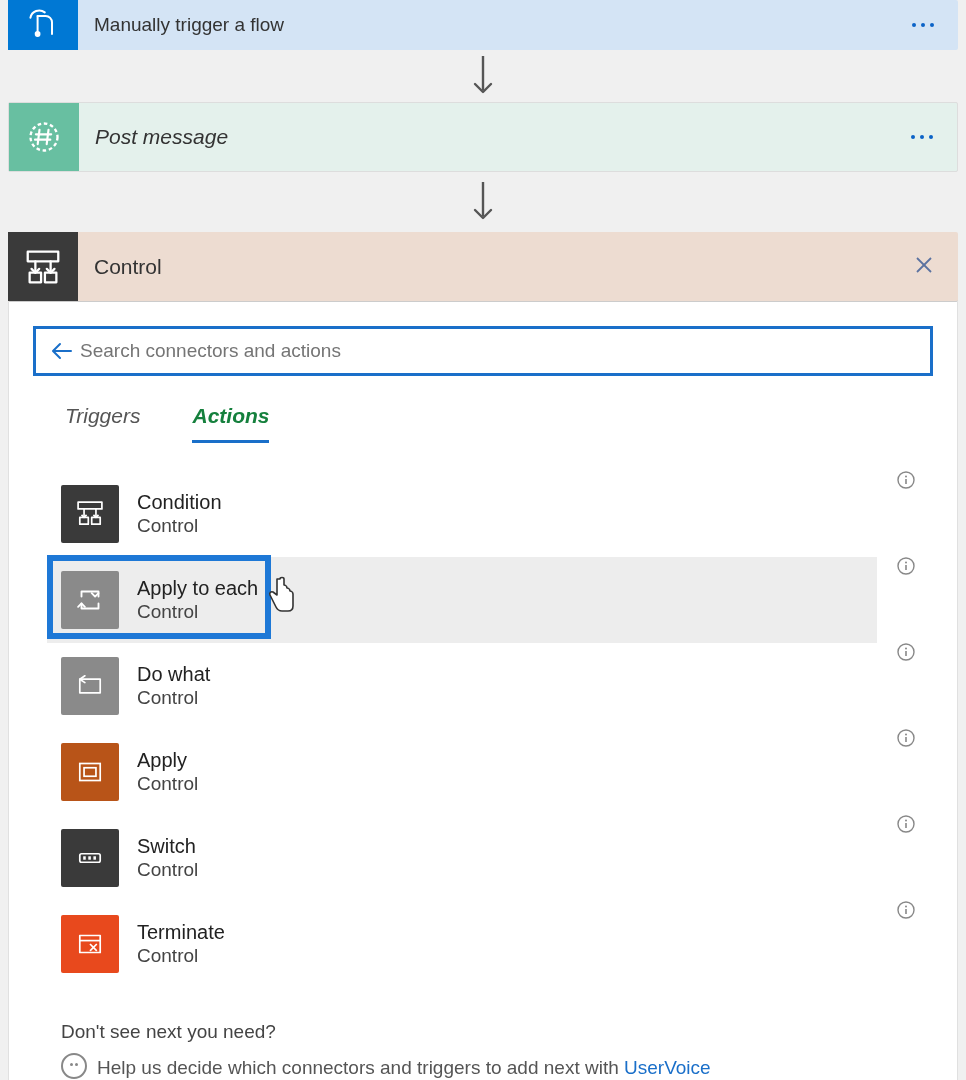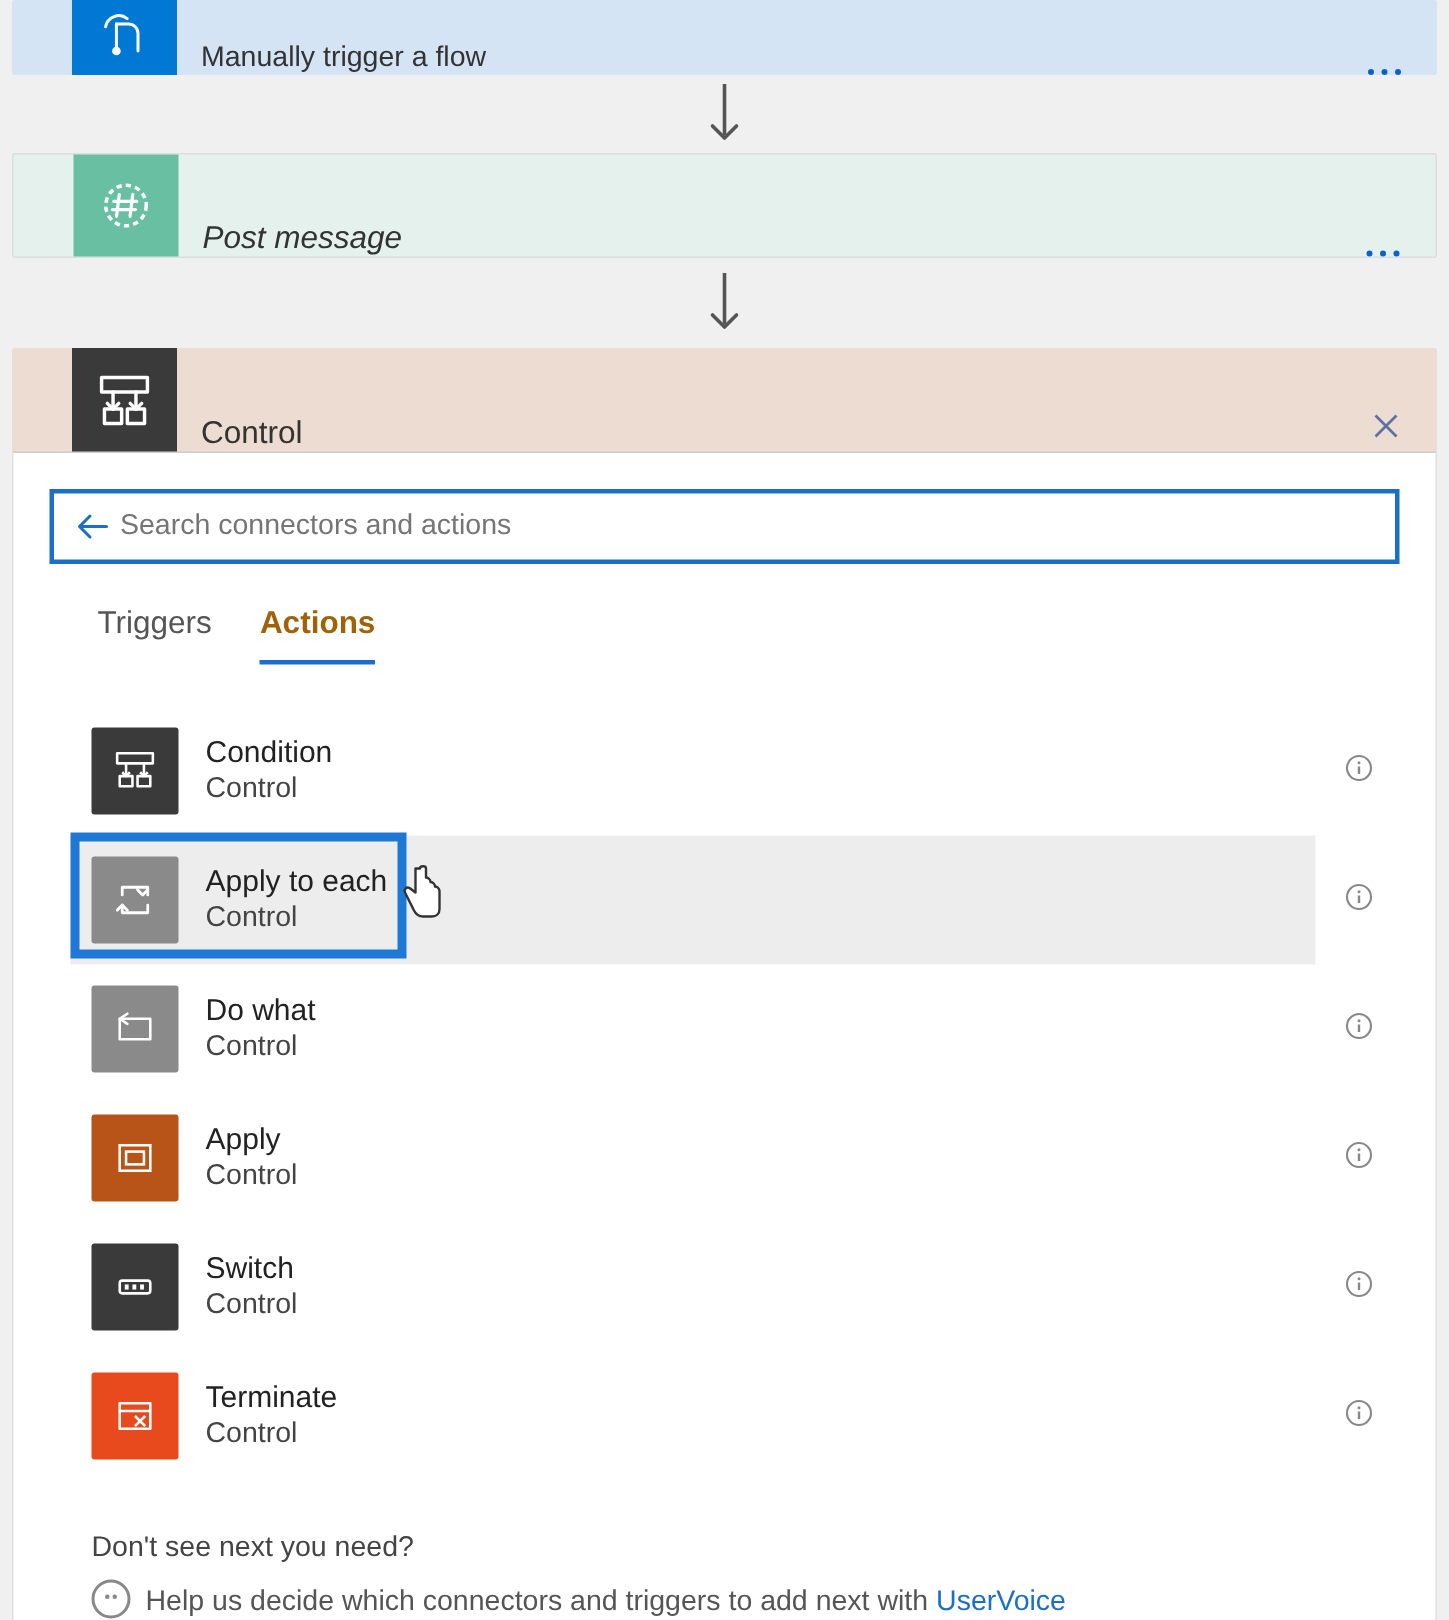--- a/index.html
+++ b/index.html
@@ -10,24 +10,23 @@
     height: 1080px;
     overflow: hidden;
     color: #333;
   }
   .canvas {
     padding: 0 8px;
   }
   
   .step {
     display: flex;
-    align-items: flex-end;
+    align-items: center;
     height: 48px;
     border-radius: 2px;
-    padding-left: 40px;
   }
   .step.trigger {
     background: #d4e4f5;
     height: 50px;
   }
   .step.post {
     background: #e4f1ec;
     height: 70px;
     border: 1px solid #ddd;
     font-style: italic;
@@ -115,42 +114,42 @@
     flex: 1;
     border: none;
     outline: none;
     font-size: 19px;
     color: #666;
     background: transparent;
   }
 
   .tabs {
     display: flex;
-    gap: 32px;
+    gap: 52px;
     padding: 24px 0 0 56px;
+    font-style: italic;
   }
   .tab {
     font-size: 21px;
     color: #555;
     padding-bottom: 12px;
     border-bottom: 3px solid transparent;
   }
   .tab.active {
-    color: #a16207;
+    color: #15803d;
     font-weight: 600;
     border-bottom-color: #1a6fc9;
   }
 
   .action-list {
     padding: 28px 24px 0 52px;
   }
   .action-item {
     position: relative;
     display: flex;
-    align-items: center;
     height: 86px;
   }
   .action-left {
     display: flex;
     align-items: center;
     gap: 18px;
   }
   .action-icon {
     width: 58px;
     height: 58px;

